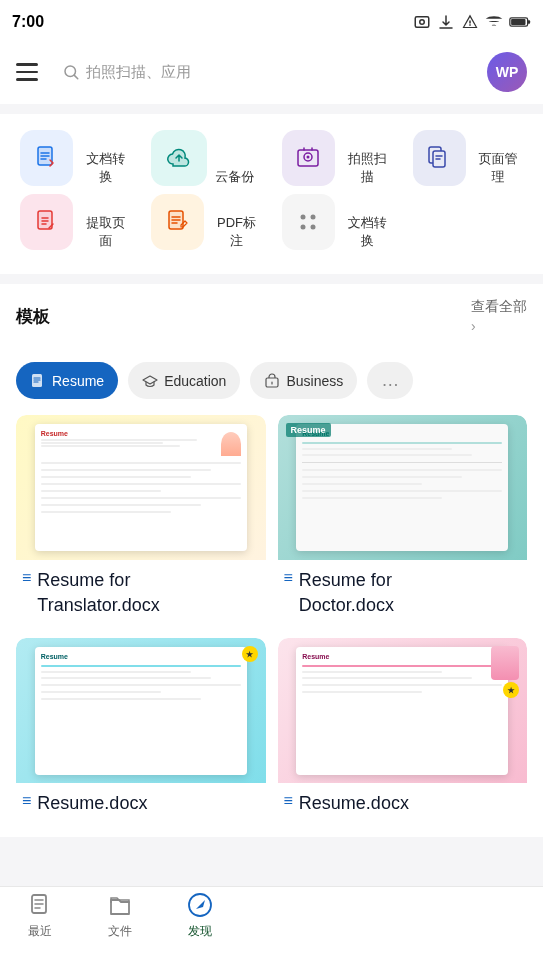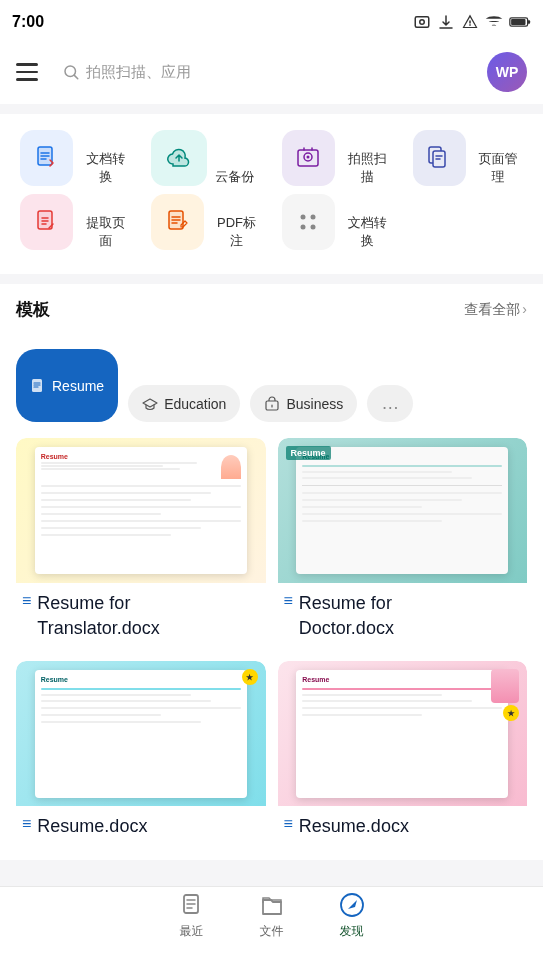--- a/index.html
+++ b/index.html
@@ -143,20 +143,21 @@
       font-weight: 700;
       color: #111;
     }
     .view-all {
       display: flex;
       align-items: flex-start;
       gap: 2px;
       color: #666;
       font-size: 14px;
       cursor: pointer;
+      flex-direction: column;
     }
     .view-all-chevron {
       color: #999;
       font-size: 14px;
     }
 
     
     .category-tabs {
       display: flex;
       gap: 10px;
@@ -177,21 +178,20 @@
       white-space: nowrap;
       border: none;
     }
     .cat-tab.active {
       background: #1565c0;
       color: #fff;
     }
     .cat-tab.inactive {
       background: #f0f0f0;
       color: #333;
-      margin-top: 36px;
     }
 
     
     .templates-grid {
       display: grid;
       grid-template-columns: 1fr 1fr;
       gap: 12px;
       padding: 4px 0 12px;
     }
     .template-card {
@@ -259,21 +259,21 @@
     .bottom-nav {
       position: absolute;
       bottom: 0;
       left: 0;
       right: 0;
       height: 80px;
       background: #fff;
       border-top: 1px solid #e8e8e8;
       display: flex;
       align-items: center;
-      justify-content: center;
+      justify-content: flex-start;
       padding-bottom: 22px;
     }
     .nav-item {
       display: flex;
       flex-direction: column;
       align-items: center;
       gap: 4px;
       cursor: pointer;
       width: 80px;
     }

